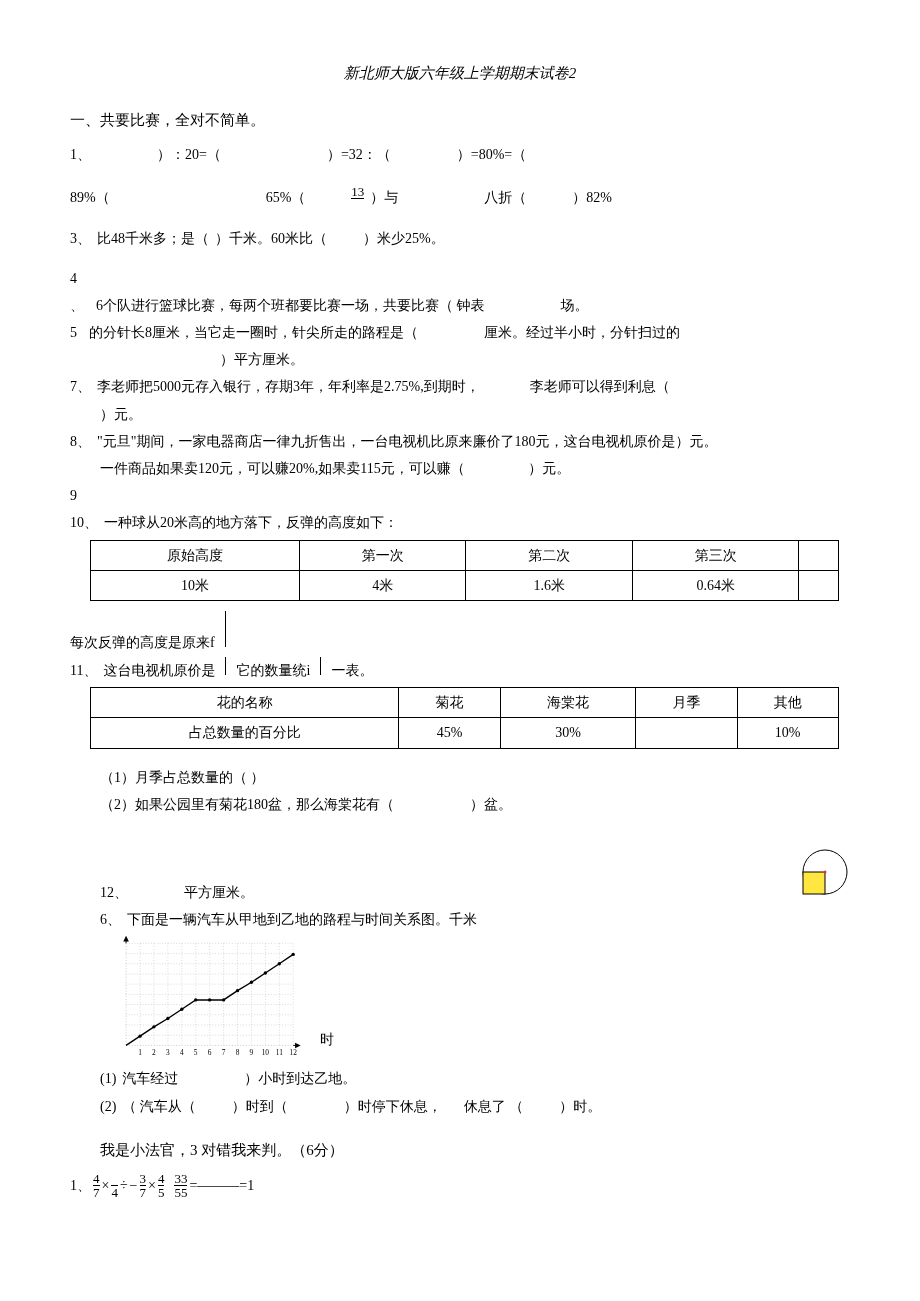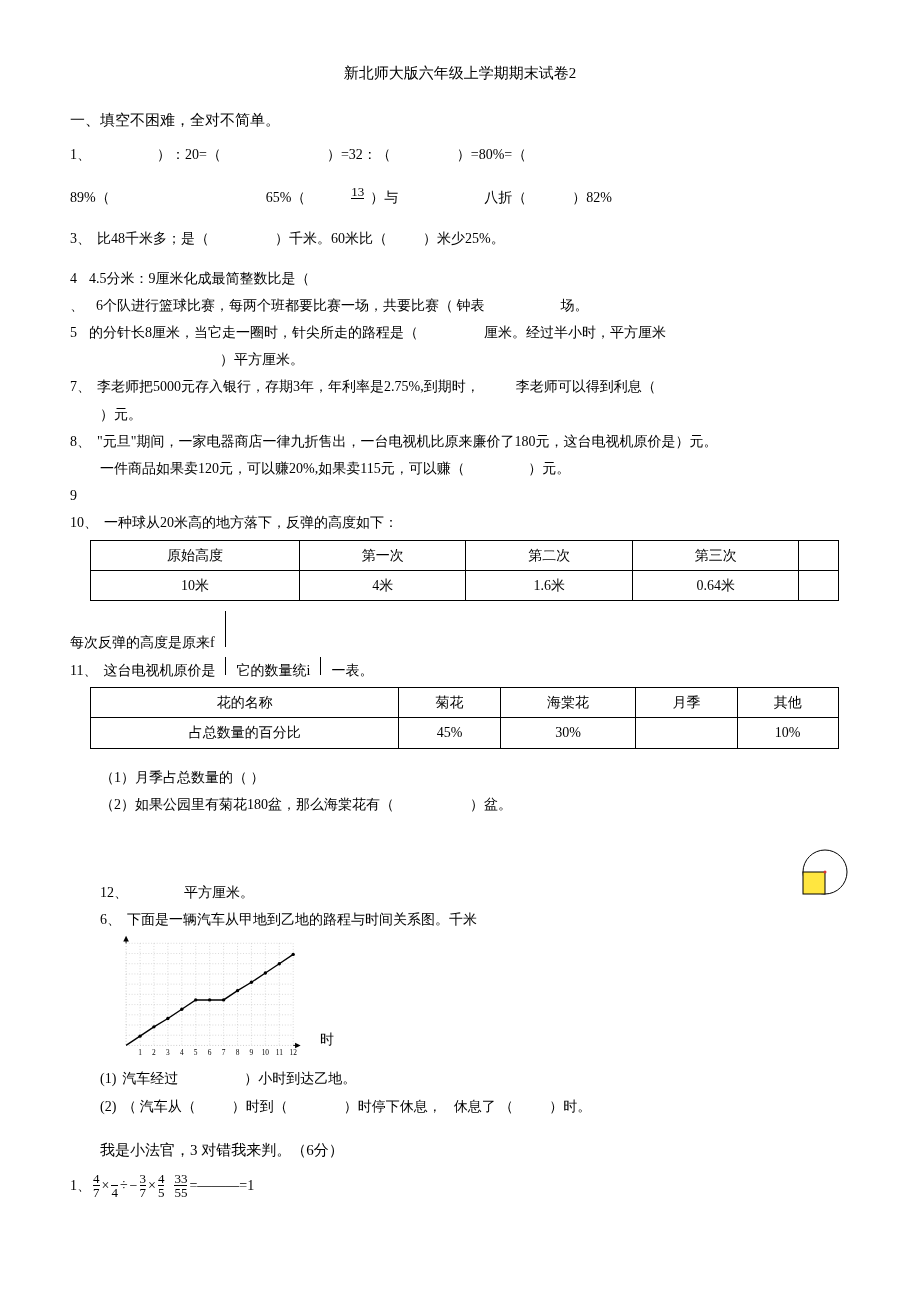--- a/index.html
+++ b/index.html
@@ -10,20 +10,21 @@
     margin: 0;
     padding: 60px 70px;
     width: 920px;
     box-sizing: border-box;
     line-height: 1.8;
   }
   .title {
     text-align: center;
     font-size: 15px;
     margin-bottom: 20px;
+    font-style: italic;
   }
   .section-head {
     font-size: 15px;
     margin: 8px 0;
   }
   .row {
     display: flex;
     align-items: baseline;
     gap: 6px;
     flex-wrap: wrap;
@@ -74,68 +75,67 @@
   }
   .frac .n { display: block; }
   .frac .d { display: block; border-top: 1px solid #000; }
   .formula-row { display: flex; align-items: center; gap: 2px; flex-wrap: wrap; }
 </style>
 </head>
 <body>
 
 <div class="title">新北师大版六年级上学期期末试卷2</div>
 
-<div class="section-head">一、填空不困难，全对不简单。</div>
+<div class="section-head">一、共要比赛，全对不简单。</div>
 
 <div class="item row">
   <span>1、</span>
   <span style="margin-left:60px">）：20=（</span>
   <span style="margin-left:100px">）=32：（</span>
   <span style="margin-left:60px">）=80%=（</span>
 </div>
 
 <div class="item row" style="margin-top:18px">
   <span>89%（</span>
   <span style="margin-left:150px">65%（</span>
   <span style="margin-left:40px"><span class="frac"><span class="n">13</span><span class="d">&nbsp;</span></span></span>
   <span>）与</span>
   <span style="margin-left:80px">八折（</span>
   <span style="margin-left:40px">）82%</span>
 </div>
 
 <div class="item row" style="margin-top:14px">
   <span>3、</span>
   <span>比48千米多；是（</span>
-  <span style="margin-left:60px">）千米。60米比（</span>
+  <span style="">）千米。60米比（</span>
   <span style="margin-left:30px">）米少25%。</span>
 </div>
 
 <div class="item row" style="margin-top:14px">
   <span>4</span>
-  <span style="margin-left:6px">4.5分米：9厘米化成最简整数比是（</span>
 </div>
 <div class="item row">
   <span>、</span>
   <span style="margin-left:6px">6个队进行篮球比赛，每两个班都要比赛一场，共要比赛（  钟表</span>
   <span style="margin-left:70px">场。</span>
 </div>
 
 <div class="item row">
   <span>5</span>
   <span style="margin-left:6px">的分针长8厘米，当它走一圈时，针尖所走的路程是（</span>
-  <span style="margin-left:60px">厘米。经过半小时，平方厘米</span>
+  <span style="margin-left:60px">厘米。经过半小时，分针扫过的</span>
 </div>
 <div class="item indent" style="margin-left:120px">
   <span>）平方厘米。</span>
 </div>
 
 <div class="item row">
   <span>7、</span>
   <span>李老师把5000元存入银行，存期3年，年利率是2.75%,到期时，</span>
-  <span style="margin-left:30px">李老师可以得到利息（</span>
+  <span style="margin-left:44px">李老师可以得到利息（</span>
 </div>
 <div class="item indent">
   <span>）元。</span>
 </div>
 
 <div class="item row">
   <span>8、</span>
   <span>"元旦"期间，一家电器商店一律九折售出，一台电视机比原来廉价了180元，这台电视机原价是）元。</span>
 </div>
 <div class="item indent">
@@ -303,21 +303,21 @@
 <div class="item row indent">
   <span>(1)</span>
   <span>汽车经过</span>
   <span style="margin-left:60px">）小时到达乙地。</span>
 </div>
 <div class="item row indent">
   <span>(2)</span>
   <span>（ 汽车从（</span>
   <span style="margin-left:30px">）时到（</span>
   <span style="margin-left:50px">）时停下休息，</span>
-  <span style="margin-left:6px">休息了 （</span>
+  <span style="margin-left:16px">休息了 （</span>
   <span style="margin-left:30px">）时。</span>
 </div>
 
 <div class="section-head indent" style="margin-top:18px">我是小法官，3 对错我来判。（6分）</div>
 
 <div class="item formula-row">
   <span>1、</span>
   <span class="frac">
     <span class="n">4</span>
       <span class="d">7</span>

